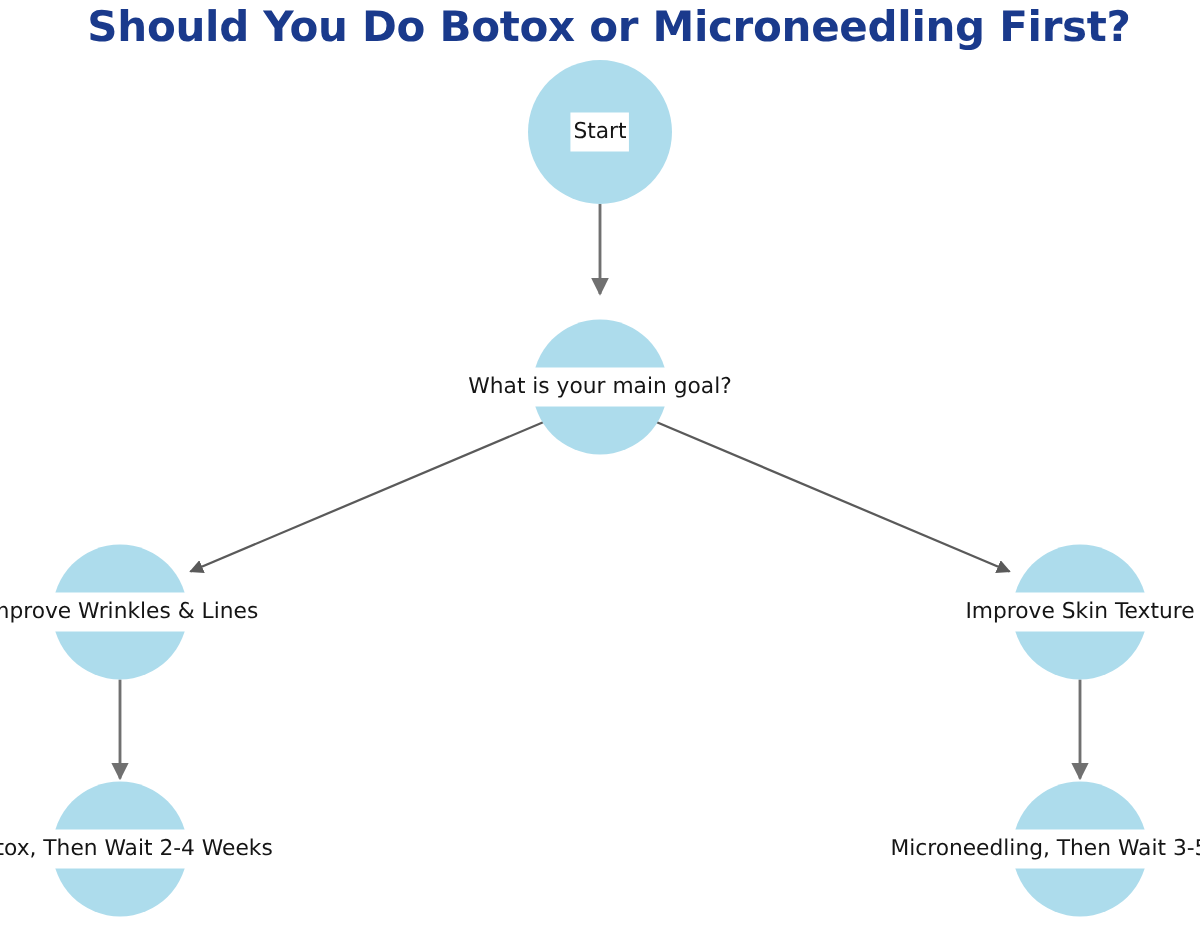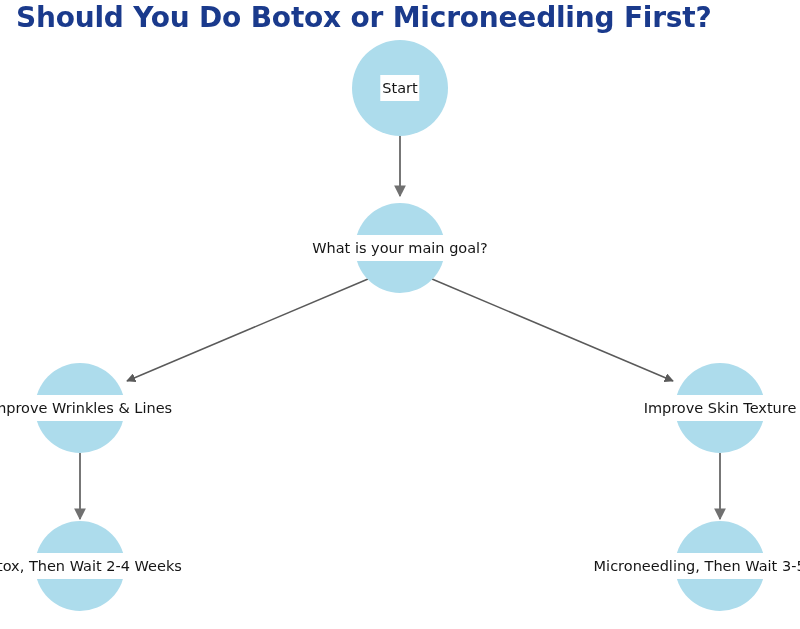--- a/index.html
+++ b/index.html
@@ -20,20 +20,21 @@
     left: 16px;
     top: 0px;
     width: 780px;
     font-family: "DejaVu Sans", sans-serif;
     font-size: 28px;
     font-weight: bold;
     letter-spacing: -0.2px;
     color: #1a3a8c;
     line-height: 36px;
     white-space: nowrap;
+    text-align: center;
     -webkit-font-smoothing: none;
   }
 
   #diagram-canvas {
     position: absolute;
     left: 0;
     top: 0;
     width: 800px;
     height: 629px;
   }
@@ -92,21 +93,21 @@
   <line x1="720" y1="453" x2="720" y2="519" stroke="#707070" stroke-width="1.9" marker-end="url(#arrowhead)"></line>
 </svg>
 
 <div id="flowchart-title">Should You Do Botox or Microneedling First?</div>
 
 <div class="node" style="left:400px; top:88px;">
   <div class="node-circle" style="width:96px; height:96px;"></div>
   <div class="node-label">Start</div>
 </div>
 
-<div class="node" style="left:400px; top:248px;">
+<div class="node" style="left:400px; top:258px;">
   <div class="node-circle" style="width:90px; height:90px;"></div>
   <div class="node-label">What is your main goal?</div>
 </div>
 
 <div class="node" style="left:80px; top:408px;">
   <div class="node-circle" style="width:90px; height:90px;"></div>
   <div class="node-label">Improve Wrinkles &amp; Lines</div>
 </div>
 
 <div class="node" style="left:720px; top:408px;">

